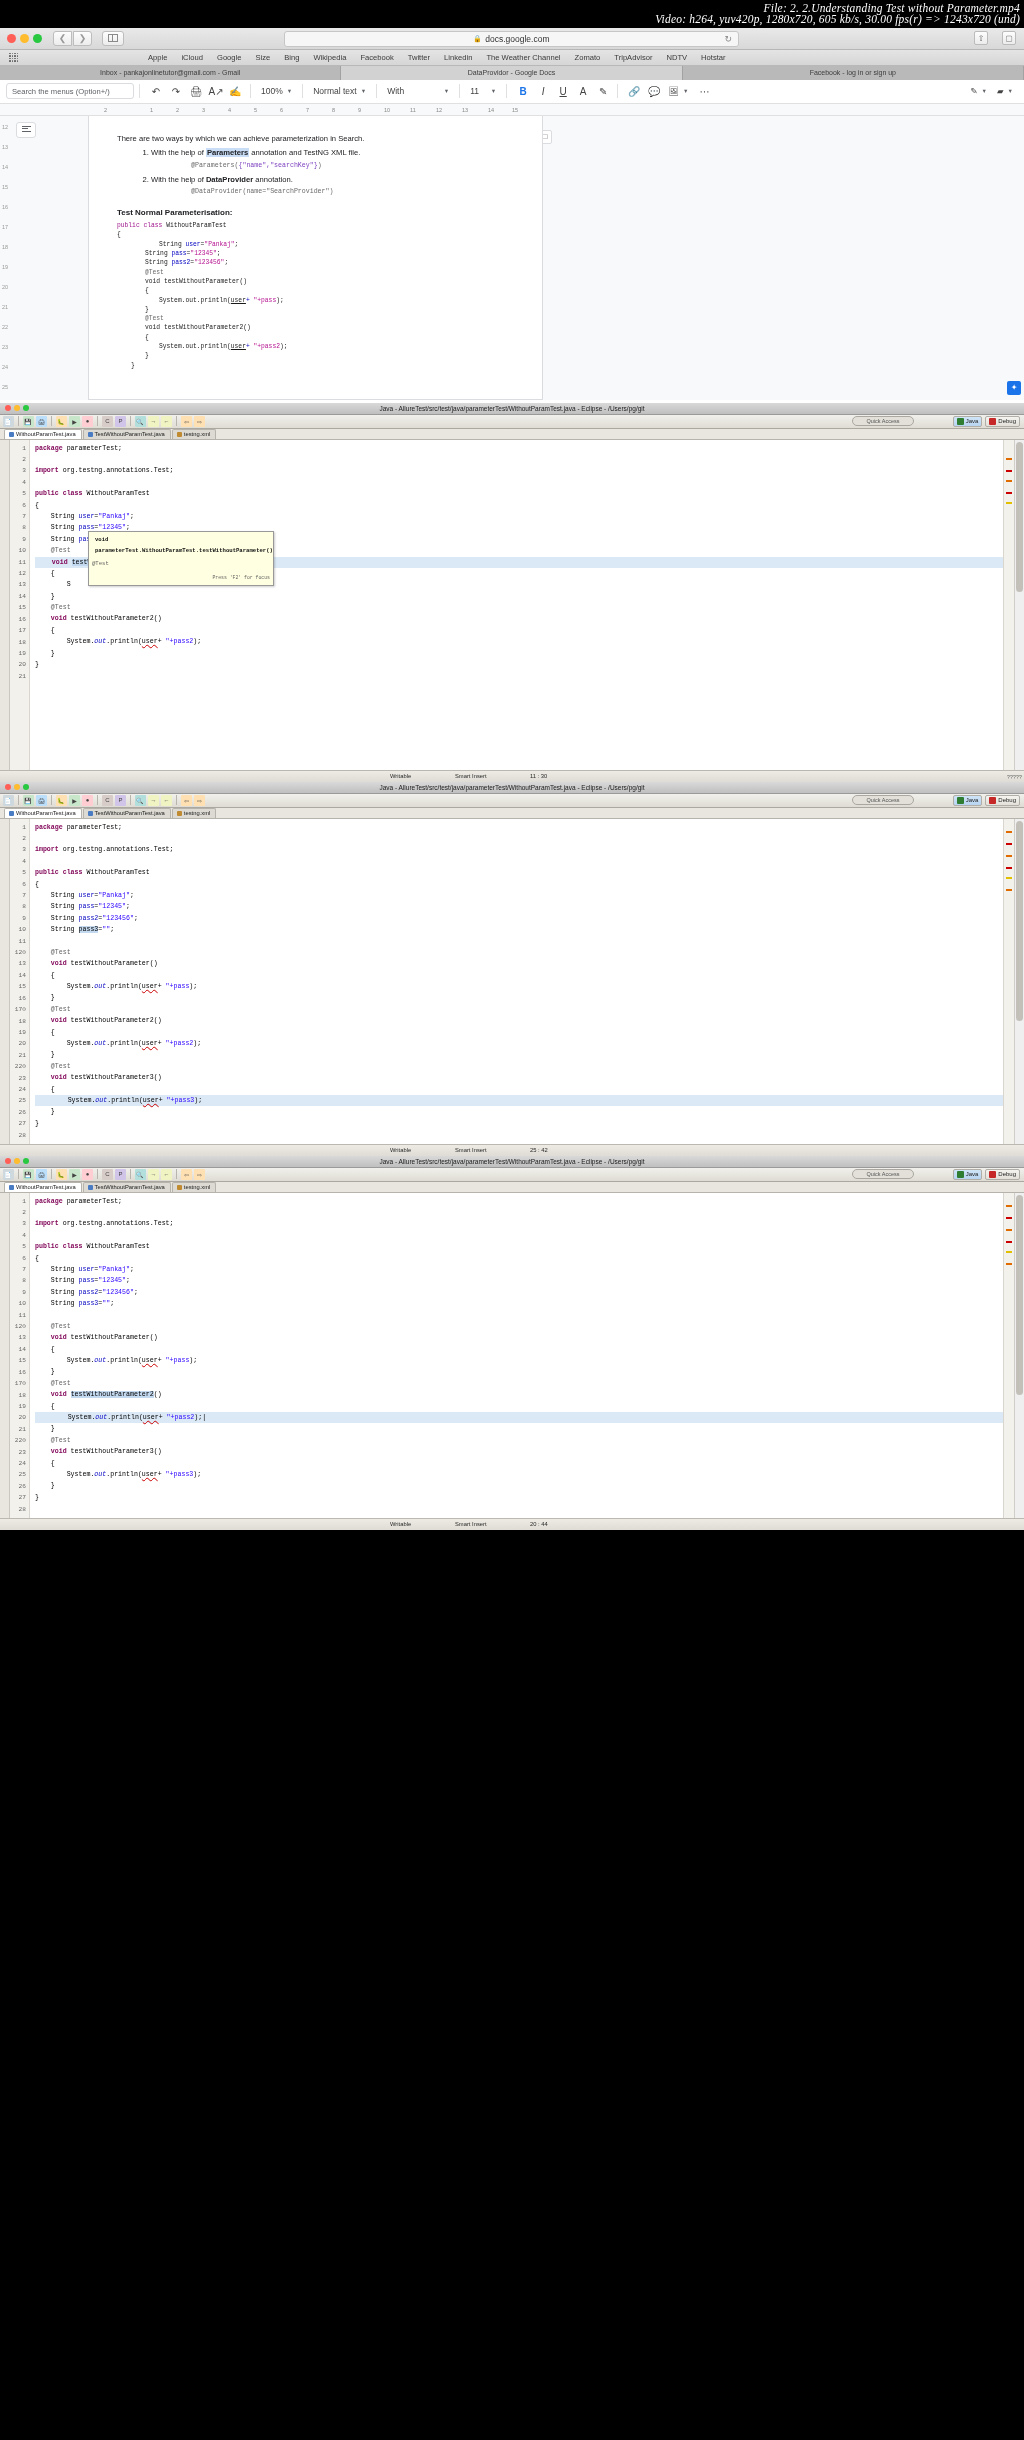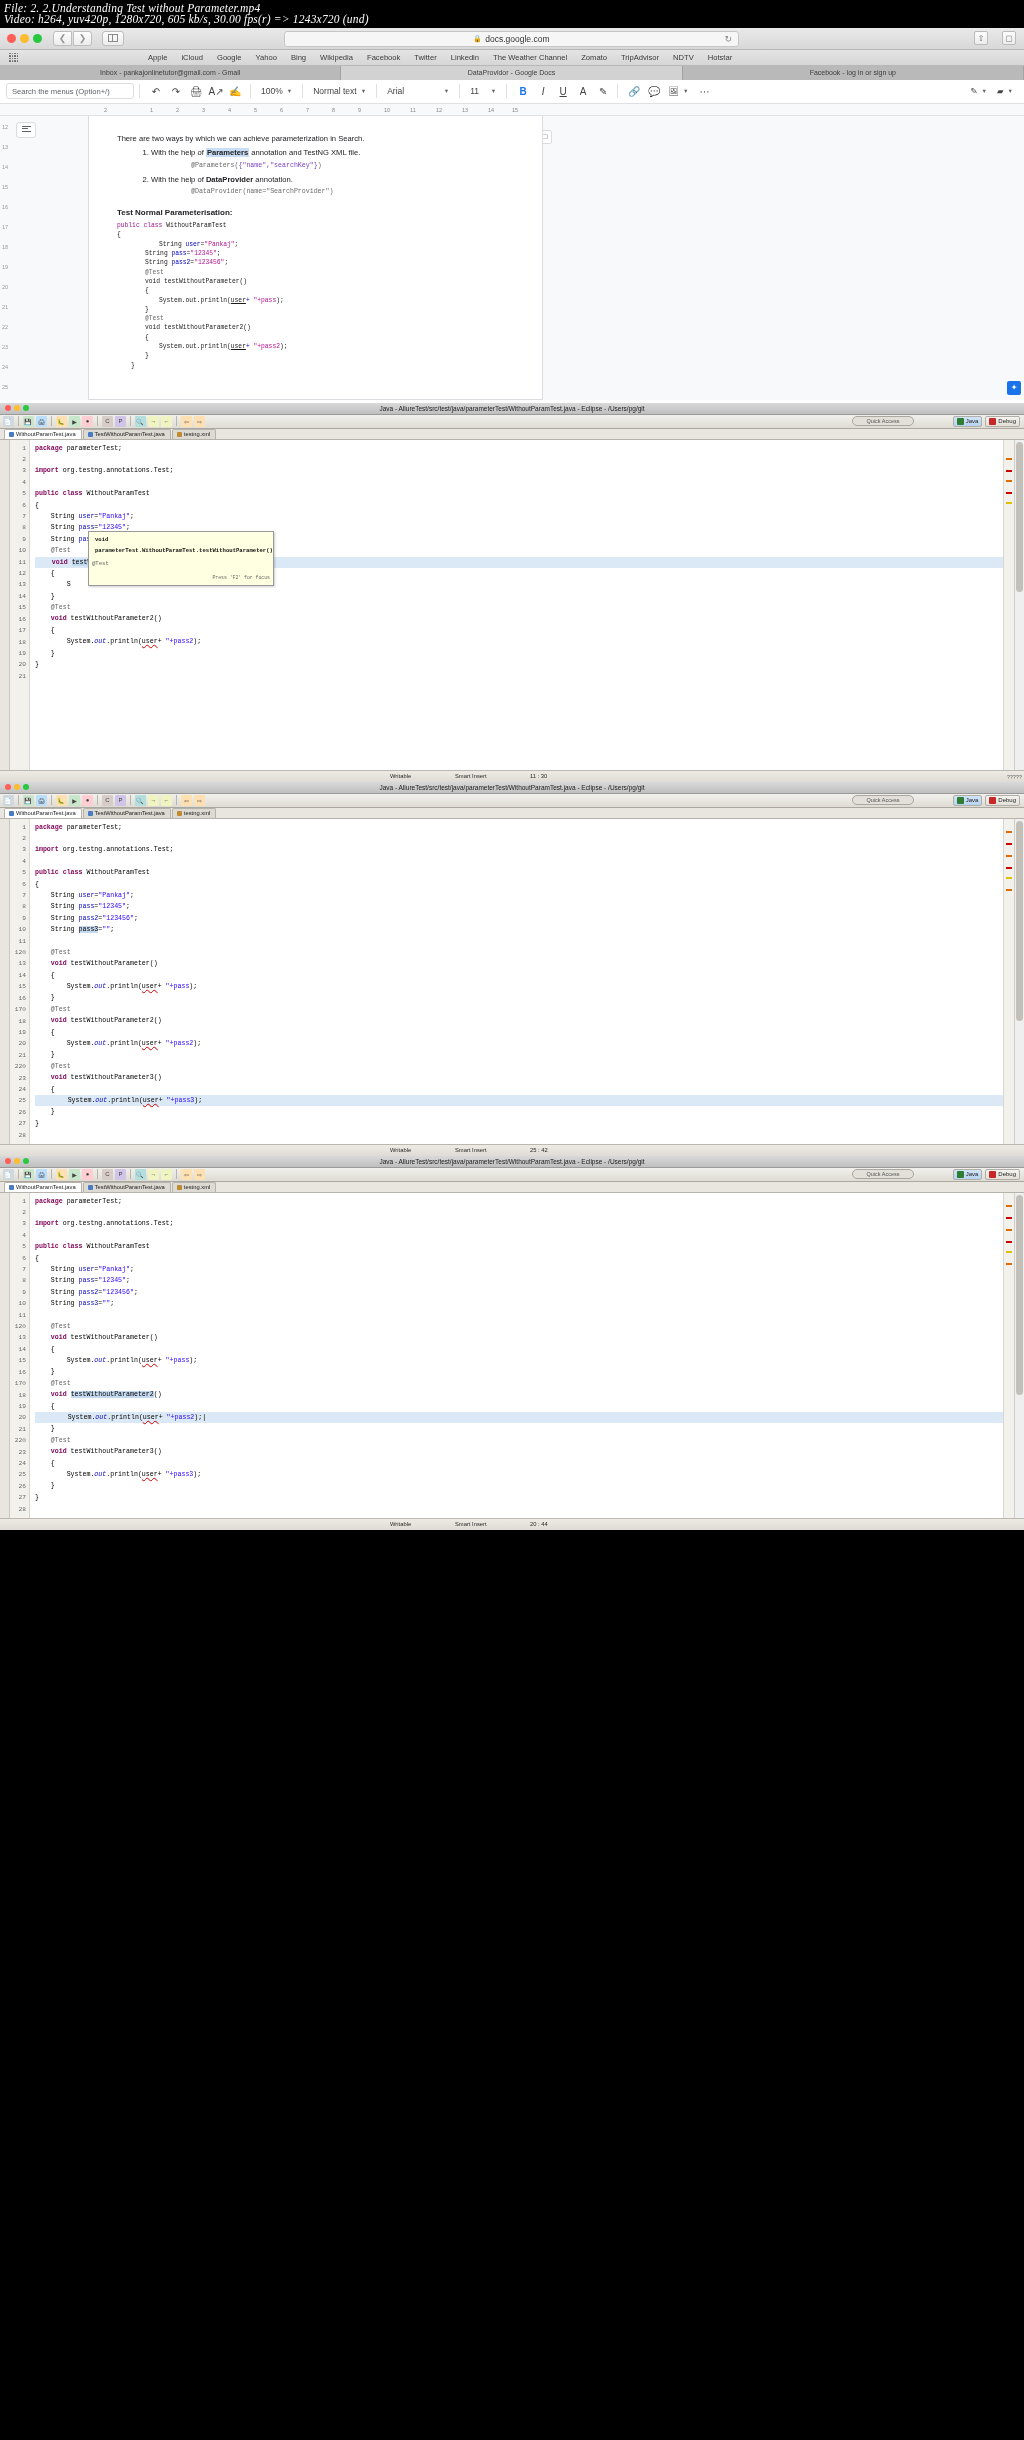--- a/index.html
+++ b/index.html
@@ -13,20 +13,21 @@
 
   
   .vid-info {
     background: #000; color: #fff;
     padding: 3px 4px 2px 4px;
     font-family: "Liberation Serif", serif;
     font-style: italic;
     font-size: 11.5px;
     line-height: 11.3px;
     letter-spacing: 0.2px;
+    text-align: right;
   }
   .vid-info div { white-space: nowrap; }
 
   
   .safari {
     position: relative;
     height: 375px;
     background: #fff;
     overflow: hidden;
   }
@@ -392,21 +393,21 @@
         <i></i>
         <i></i>
         <i></i>
         <i></i>
         <i></i>
     </div>
     <div class="bm-list">
       <span>Apple</span>
       <span>iCloud</span>
       <span>Google</span>
-      <span>Yahoo</span>
+      <span>Size</span>
       <span>Bing</span>
       <span>Wikipedia</span>
       <span>Facebook</span>
       <span>Twitter</span>
       <span>Linkedin</span>
       <span>The Weather Channel</span>
       <span>Zomato</span>
       <span>TripAdvisor</span>
       <span>NDTV</span>
       <span>Hotstar</span>
@@ -432,21 +433,21 @@
       <span>100%</span>
       <span class="caret">▼</span>
     </div>
     <div class="tb-sep"></div>
     <div class="tb-drop">
       <span>Normal text</span>
       <span class="caret">▼</span>
     </div>
     <div class="tb-sep"></div>
     <div class="tb-drop" style="width:72px;justify-content:space-between">
-      <span>Arial</span>
+      <span>With</span>
       <span class="caret">▼</span>
     </div>
     <div class="tb-sep"></div>
     <div class="tb-drop" style="width:36px;justify-content:space-between">
       <span>11</span>
       <span class="caret">▼</span>
     </div>
     <div class="tb-sep"></div>
     <div class="tb-ico tb-b">B</div>
     <div class="tb-ico tb-i">I</div>

